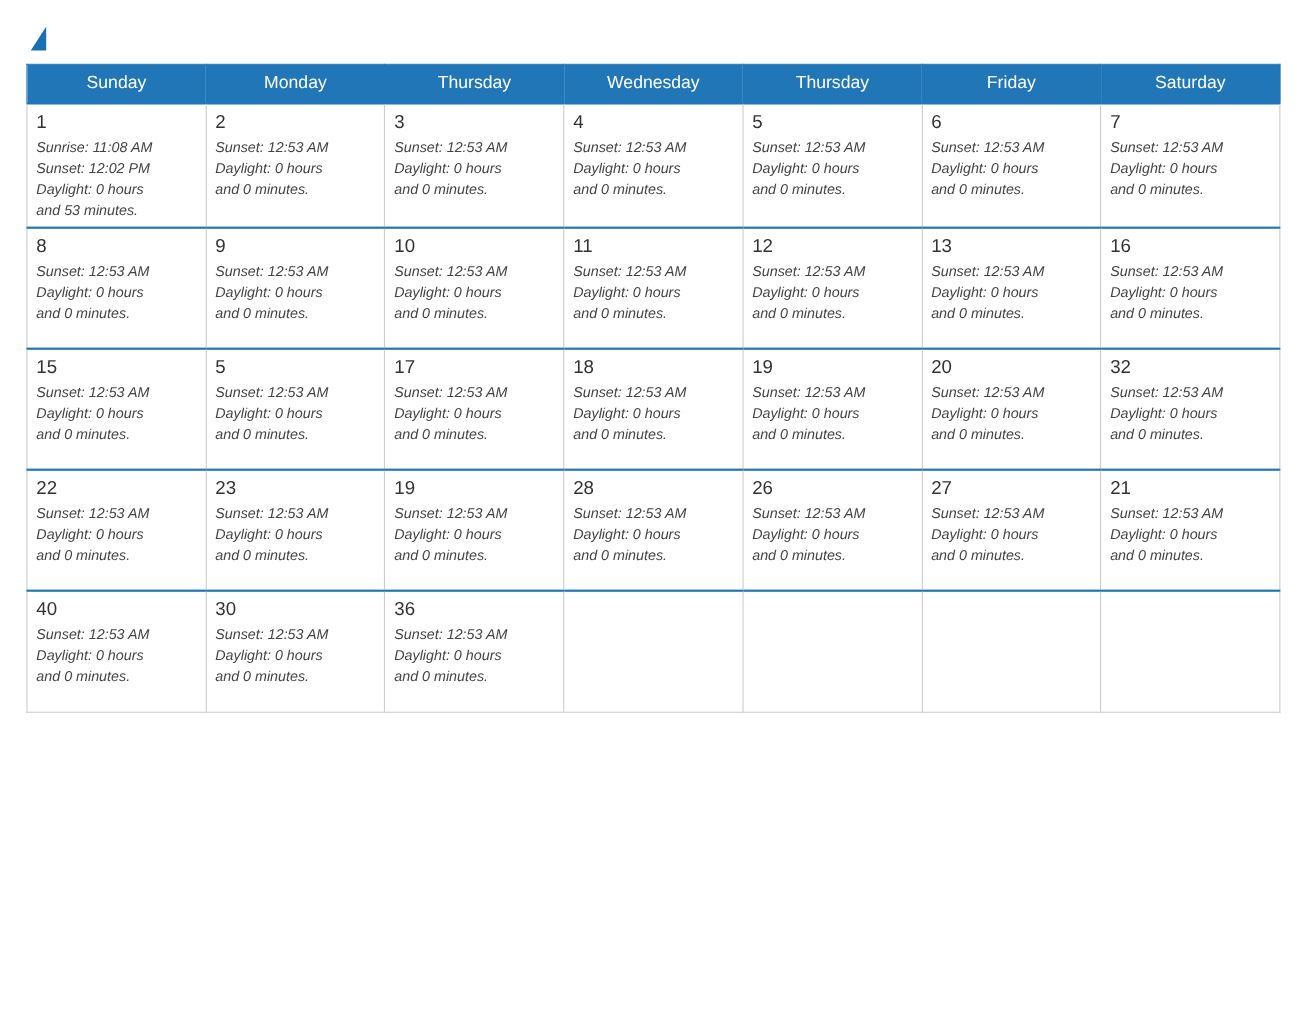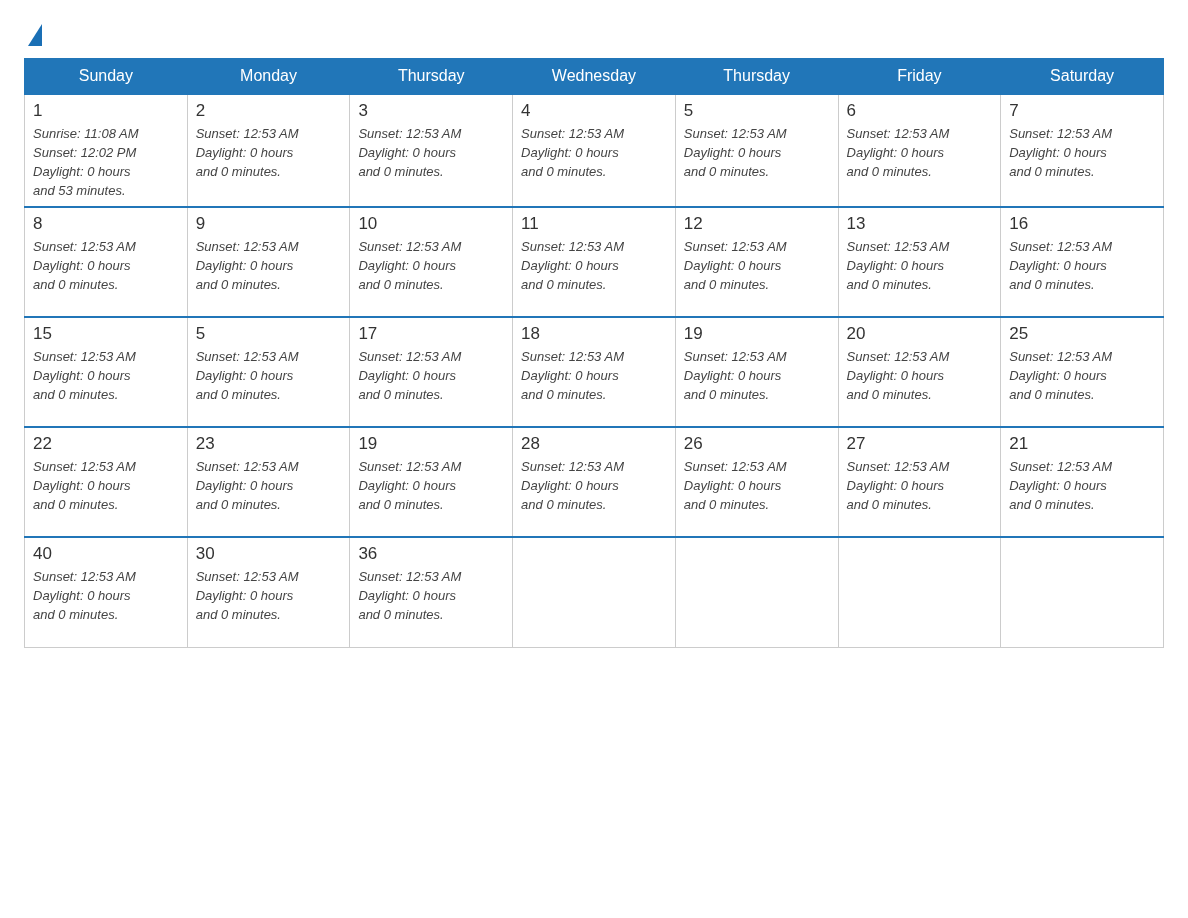--- a/index.html
+++ b/index.html
@@ -206,21 +206,21 @@
         </td>
         <td>
           <span class="day-number">19</span>
           <div class="day-info">Sunset: 12:53 AM<br>Daylight: 0 hours<br>and 0 minutes.</div>
         </td>
         <td>
           <span class="day-number">20</span>
           <div class="day-info">Sunset: 12:53 AM<br>Daylight: 0 hours<br>and 0 minutes.</div>
         </td>
         <td>
-          <span class="day-number">25</span>
+          <span class="day-number">32</span>
           <div class="day-info">Sunset: 12:53 AM<br>Daylight: 0 hours<br>and 0 minutes.</div>
         </td>
       </tr>
       <tr>
         <td>
           <span class="day-number">22</span>
           <div class="day-info">Sunset: 12:53 AM<br>Daylight: 0 hours<br>and 0 minutes.</div>
         </td>
         <td>
           <span class="day-number">23</span>

